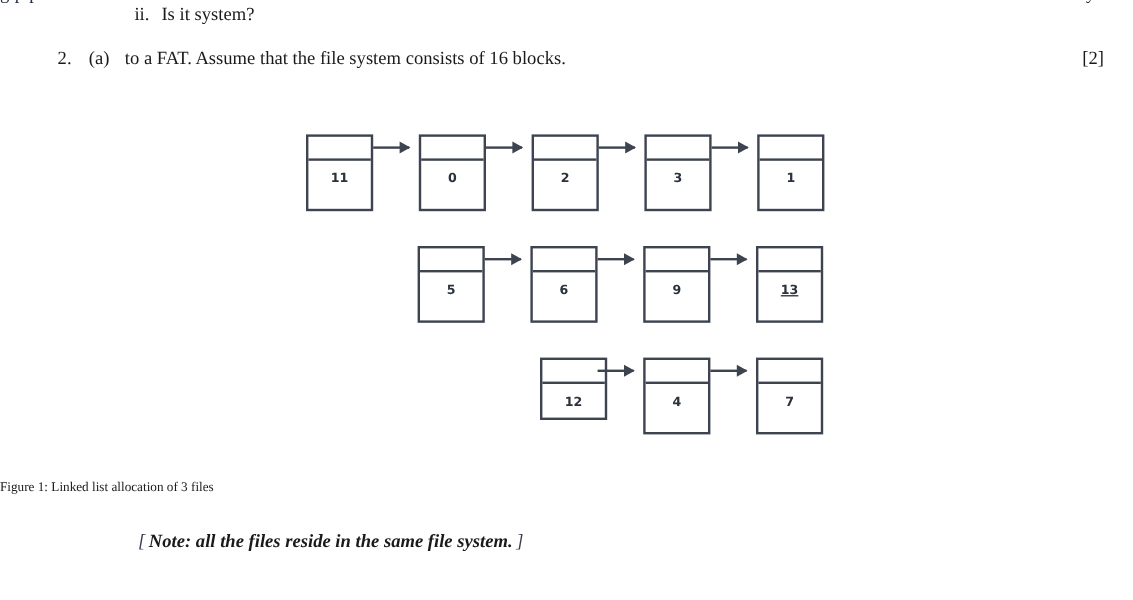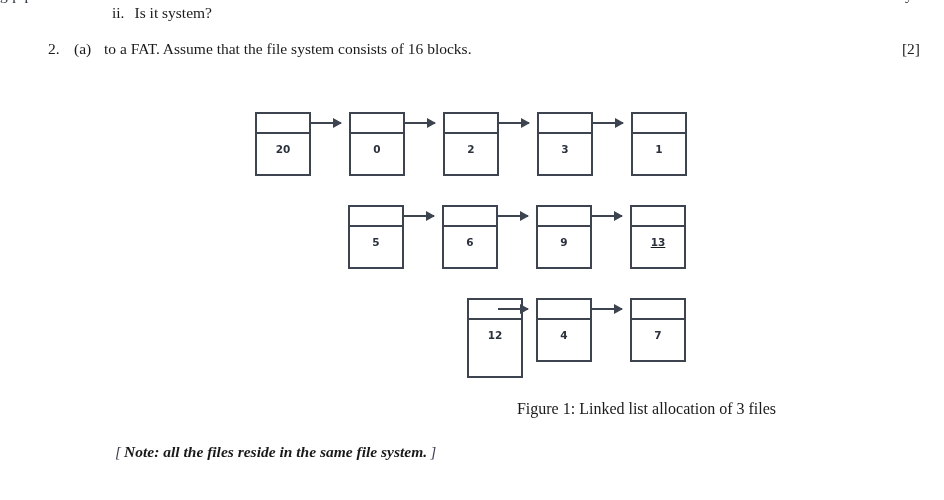--- a/index.html
+++ b/index.html
@@ -116,22 +116,22 @@
     border-bottom: 5px solid transparent;
     border-left: 9px solid #3d4450;
   }
 
   
   .caption {
     position: absolute;
     left: 0;
     top: 400px;
     width: 776px;
-    text-align: right;
-    font-size: 16px;
+    text-align: left;
+    font-size: 11px;
   }
   .note {
     position: absolute;
     left: 112px;
     top: 443px;
     font-size: 15.5px;
     font-weight: bold;
     white-space: nowrap;
     font-style: italic;
   }
@@ -162,21 +162,21 @@
         <span>to a FAT. Assume that the file system consists of 16 blocks.</span>
         <span class="qmarks">[2]</span>
       </div>
     </div>
   </div>
 </div>
 
 <div id="diagram">
     <div class="node" style="left: 255px; top: 12px; width: 56px; height: 64px;">
       <div class="ptr"></div>
-      <div class="val">20</div>
+      <div class="val">11</div>
     </div>
     <div class="arrow" style="left: 311px; top: 22px; width: 30px;"></div>
     <div class="node" style="left: 349px; top: 12px; width: 56px; height: 64px;">
       <div class="ptr"></div>
       <div class="val">0</div>
     </div>
     <div class="arrow" style="left: 405px; top: 22px; width: 30px;"></div>
     <div class="node" style="left: 443px; top: 12px; width: 56px; height: 64px;">
       <div class="ptr"></div>
       <div class="val">2</div>
@@ -203,21 +203,21 @@
     <div class="arrow" style="left: 498px; top: 115px; width: 30px;"></div>
     <div class="node" style="left: 536px; top: 105px; width: 56px; height: 64px;">
       <div class="ptr"></div>
       <div class="val">9</div>
     </div>
     <div class="arrow" style="left: 592px; top: 115px; width: 30px;"></div>
     <div class="node" style="left: 630px; top: 105px; width: 56px; height: 64px; text-decoration: underline;">
       <div class="ptr"></div>
       <div class="val">13</div>
     </div>
-    <div class="node" style="left: 467px; top: 198px; width: 56px; height: 80px;">
+    <div class="node" style="left: 450px; top: 198px; width: 56px; height: 52px;">
       <div class="ptr"></div>
       <div class="val">12</div>
     </div>
     <div class="arrow" style="left: 498px; top: 208px; width: 30px;"></div>
     <div class="node" style="left: 536px; top: 198px; width: 56px; height: 64px;">
       <div class="ptr"></div>
       <div class="val">4</div>
     </div>
     <div class="arrow" style="left: 592px; top: 208px; width: 30px;"></div>
     <div class="node" style="left: 630px; top: 198px; width: 56px; height: 64px;">

